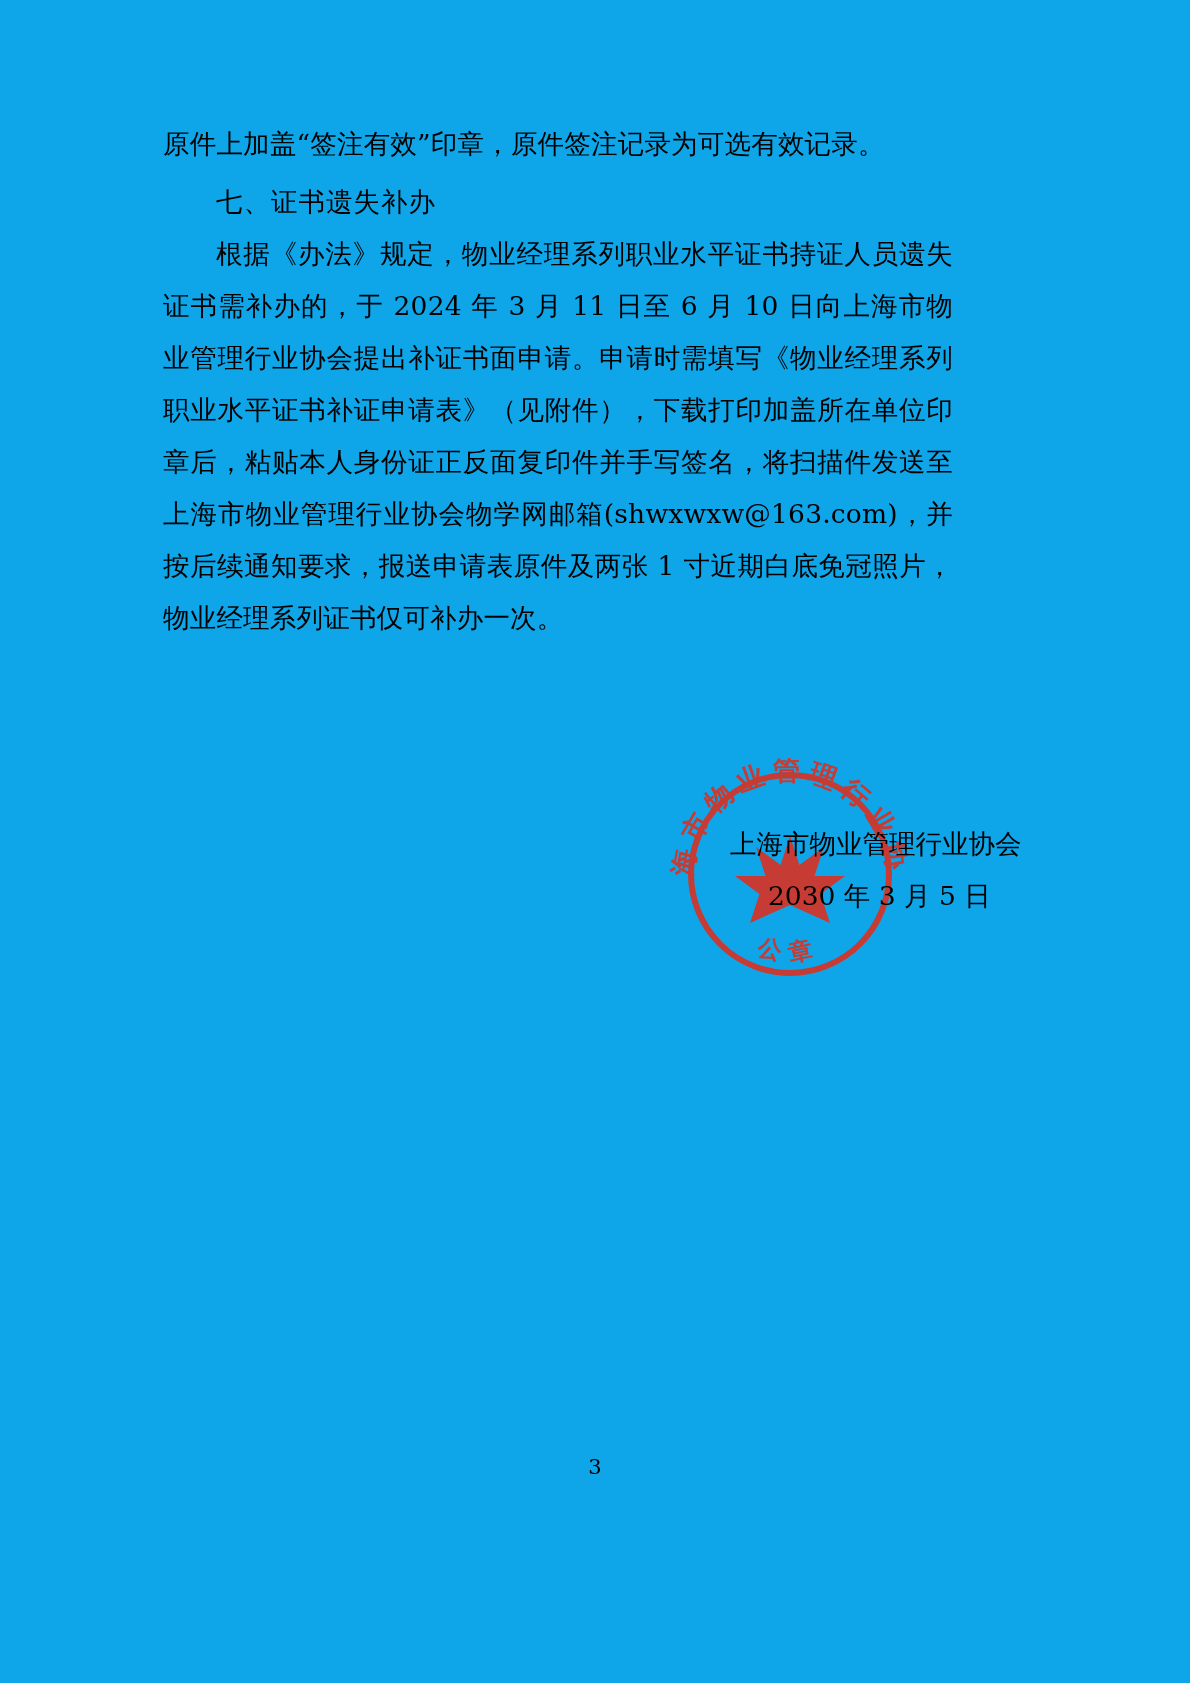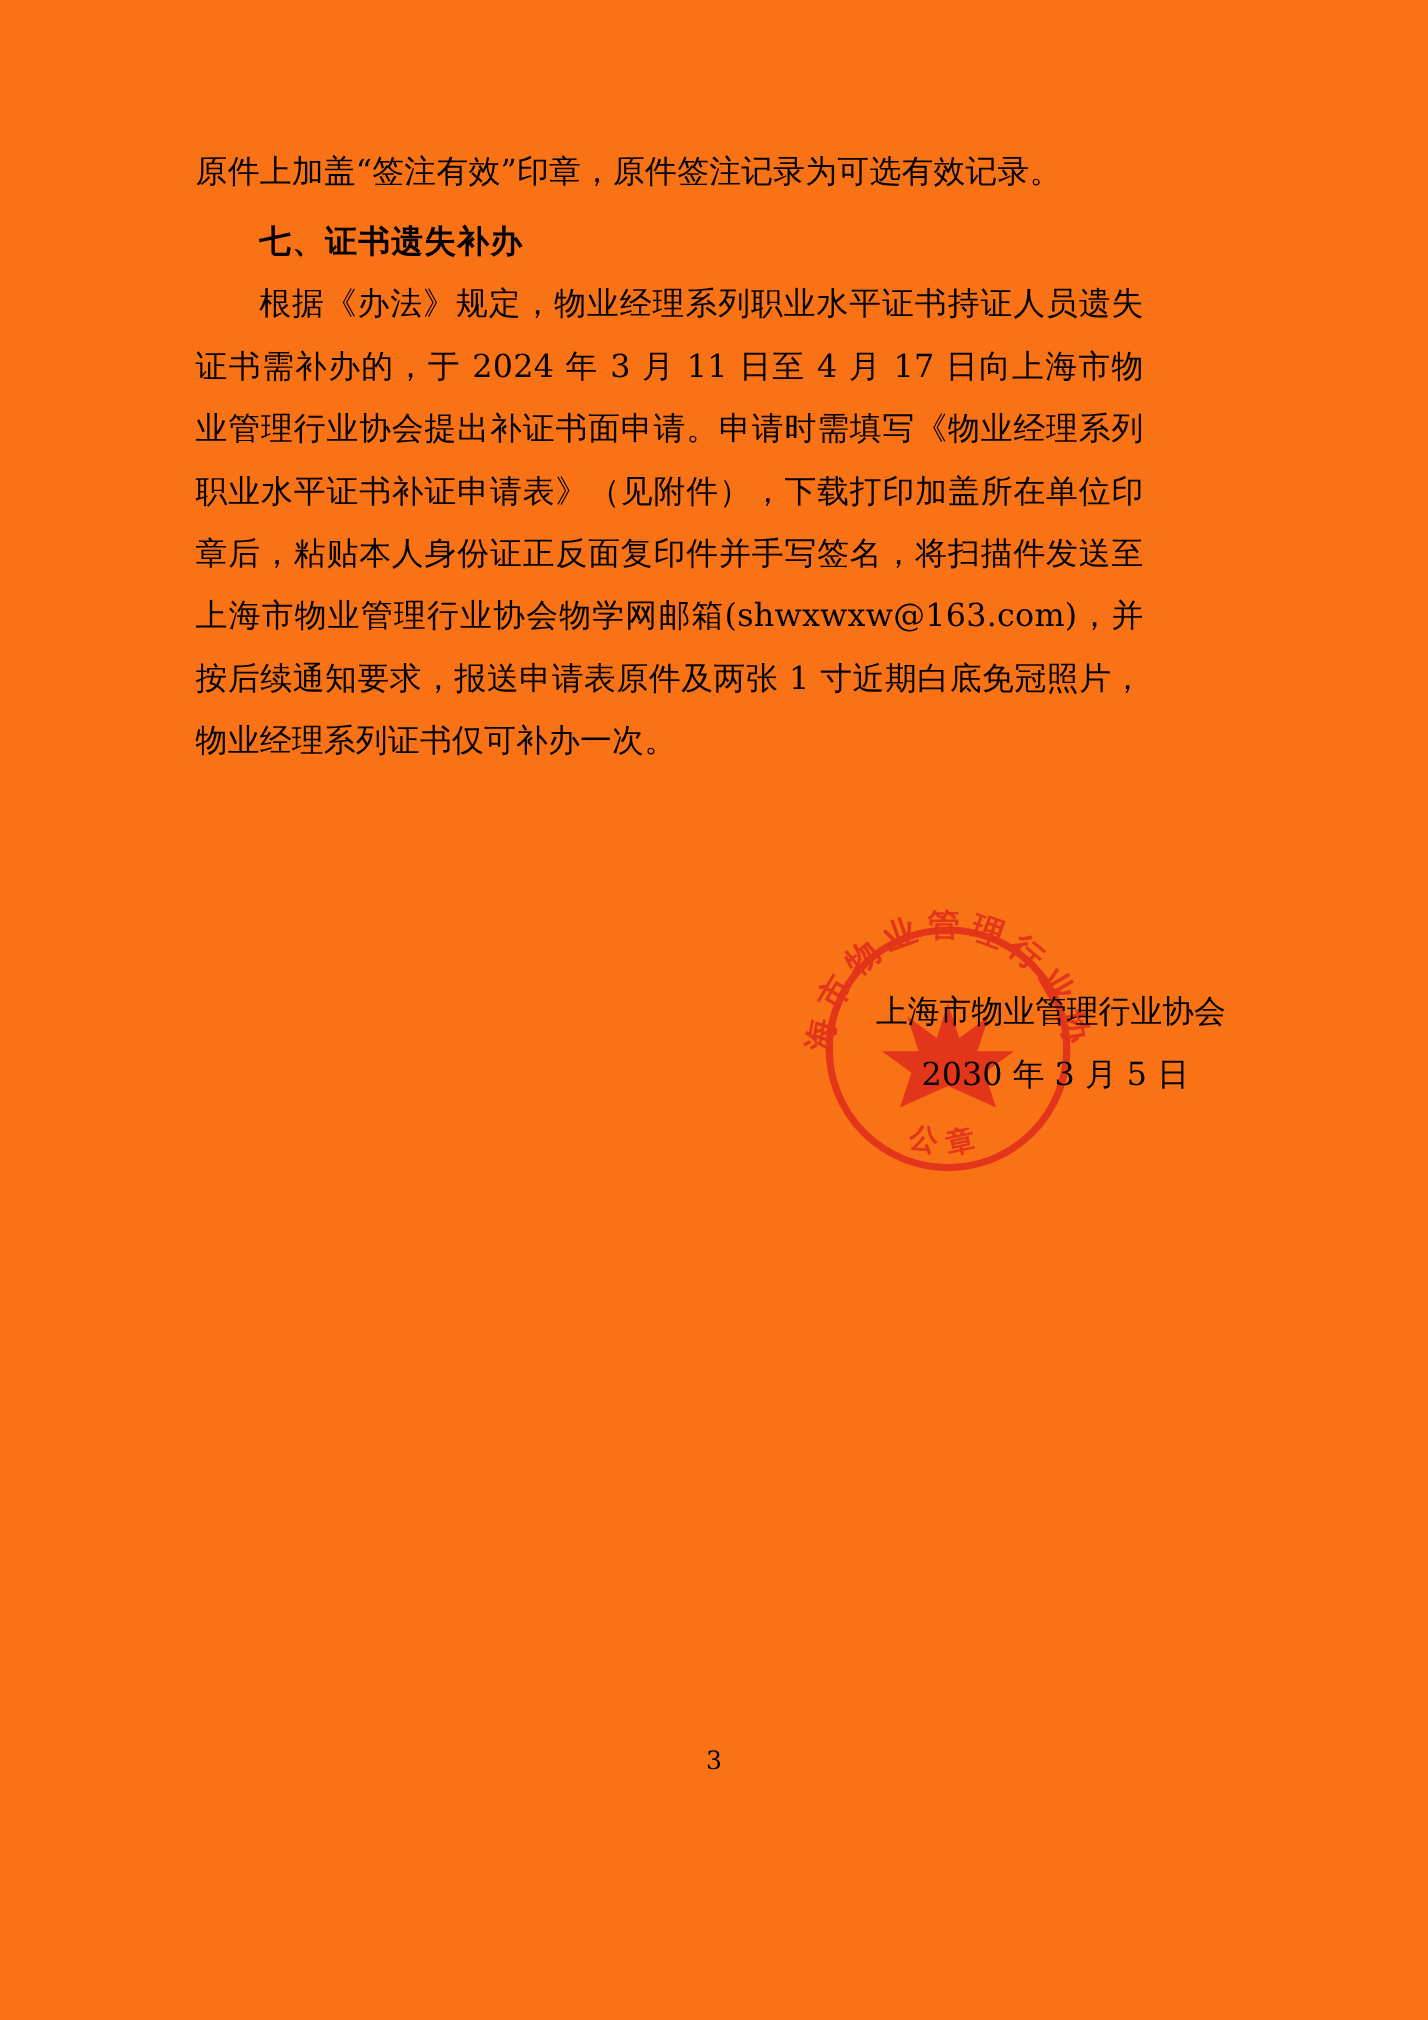--- a/index.html
+++ b/index.html
@@ -9,21 +9,21 @@
   }
   body {
     font-family: "DejaVu Serif", "Liberation Serif", serif;
     color: #000000;
   }
   .page {
     position: relative;
     width: 1190px;
     height: 1683px;
     margin: 0 auto;
-    background: #f97316;
+    background: #0ea5e9;
     overflow: hidden;
   }
   .content {
     position: absolute;
     left: 163px;
     top: 118px;
     width: 790px;
   }
   .para {
     font-size: 26.5px;
@@ -31,21 +31,21 @@
     text-align: justify;
     text-justify: inter-ideograph;
     letter-spacing: 0.2px;
     margin: 0;
   }
   .para.indent {
     text-indent: 2em;
   }
   .heading {
     font-family: "DejaVu Sans", "Liberation Sans", sans-serif;
-    font-weight: bold;
+    font-weight: normal;
     font-size: 26.5px;
     line-height: 52px;
     margin: 6px 0 0 0;
     text-indent: 2em;
     letter-spacing: 1px;
   }
   .spacer-md { height: 42px; }
 
   .sign-block {
     position: absolute;
@@ -88,21 +88,21 @@
 <body>
 
 <div class="page">
 
   <div class="content">
 
     <p class="para">原件上加盖“签注有效”印章，原件签注记录为可选有效记录。</p>
 
     <h2 class="heading">七、证书遗失补办</h2>
 
-    <p class="para indent">根据《办法》规定，物业经理系列职业水平证书持证人员遗失证书需补办的，于 2024 年 3 月 11 日至 4 月 17 日向上海市物业管理行业协会提出补证书面申请。申请时需填写《物业经理系列职业水平证书补证申请表》（见附件），下载打印加盖所在单位印章后，粘贴本人身份证正反面复印件并手写签名，将扫描件发送至上海市物业管理行业协会物学网邮箱(shwxwxw@163.com)，并按后续通知要求，报送申请表原件及两张 1 寸近期白底免冠照片，物业经理系列证书仅可补办一次。</p>
+    <p class="para indent">根据《办法》规定，物业经理系列职业水平证书持证人员遗失证书需补办的，于 2024 年 3 月 11 日至 6 月 10 日向上海市物业管理行业协会提出补证书面申请。申请时需填写《物业经理系列职业水平证书补证申请表》（见附件），下载打印加盖所在单位印章后，粘贴本人身份证正反面复印件并手写签名，将扫描件发送至上海市物业管理行业协会物学网邮箱(shwxwxw@163.com)，并按后续通知要求，报送申请表原件及两张 1 寸近期白底免冠照片，物业经理系列证书仅可补办一次。</p>
 
     <div class="spacer-md"></div>
 
 
   </div>
 
   <div class="seal">
     <svg width="260" height="245" viewBox="0 0 260 245" xmlns="http://www.w3.org/2000/svg">
       <defs>
         <path id="sealArcTop" d="M 32,128 A 98,98 0 0 1 228,128"></path>

